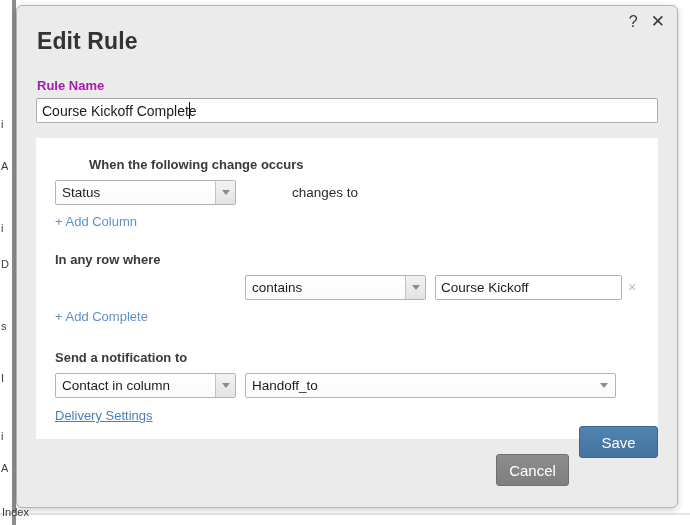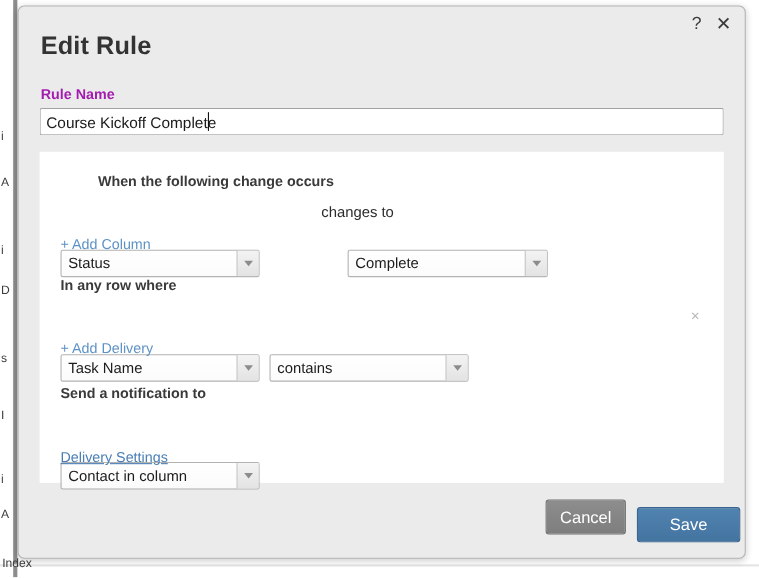--- a/index.html
+++ b/index.html
@@ -167,21 +167,20 @@
   .sel {
     position: absolute;
     height: 25px;
     box-sizing: border-box;
     background: linear-gradient(#ffffff, #fbfbfb);
     border: 1px solid #b3b3b3;
     border-radius: 2px;
     display: flex;
     align-items: center;
     cursor: pointer;
-    margin-top: 47px;
   }
   .sel .sel-text {
     flex: 1 1 auto;
     padding-left: 6px;
     font-size: 13.5px;
     color: #1c1c1c;
     white-space: nowrap;
     overflow: hidden;
     text-overflow: ellipsis;
   }
@@ -323,63 +322,58 @@
 
       <div class="sel" style="left:19px; top:42px; width:181px;">
         <span class="sel-text">Status</span>
         <span class="arrow-btn">
             <span class="caret-tri"></span>
           </span>
       </div>
 
       <div class="static-text" style="left:209px; top:47px;">changes to</div>
 
-      <div class="sel" style="left:280px; top:42px; width:182px;">
-        <span class="sel-text">Complete</span>
-        <span class="arrow-btn">
-            <span class="caret-tri"></span>
-          </span>
-      </div>
 
       <div class="link" style="left:19px; top:76px;">+ Add Column</div>
 
       <div class="section-label" style="left:19px; top:114px;">In any row where</div>
 
-      <div class="sel" style="left:19px; top:137px; width:181px;">
-        <span class="sel-text">Task Name</span>
-        <span class="arrow-btn">
-            <span class="caret-tri"></span>
-          </span>
-      </div>
 
       <div class="sel" style="left:209px; top:137px; width:181px;">
         <span class="sel-text">contains</span>
         <span class="arrow-btn">
             <span class="caret-tri"></span>
           </span>
       </div>
 
+      <input class="txtinput" type="text" style="left: 399px; top: 137px; width: 187px;" value="Course Kickoff">
 
       <div class="remove-x" style="left:592px; top:141px;">×</div>
 
-      <div class="link" style="left:19px; top:171px;">+ Add Delivery</div>
+      <div class="link" style="left:19px; top:171px;">+ Add Complete</div>
 
       <div class="section-label" style="left:19px; top:212px;">Send a notification to</div>
 
       <div class="sel" style="left:19px; top:235px; width:181px;">
         <span class="sel-text">Contact in column</span>
         <span class="arrow-btn">
             <span class="caret-tri"></span>
           </span>
       </div>
 
+      <div class="sel plain" style="left:209px; top:235px; width:371px;">
+        <span class="sel-text">Handoff_to</span>
+        <span class="arrow-btn">
+            <span class="caret-tri"></span>
+          </span>
+      </div>
 
       <div class="link underlined" style="left:19px; top:270px;">Delivery Settings</div>
     </div>
 
     <div class="footer-sep"></div>
 
     <div class="btn btn-cancel" style="left:479px; top:448px; width:73px;">Cancel</div>
 
-    <div class="btn btn-save" style="left:562px; top:455px; width:94px;">Save</div>
+    <div class="btn btn-save" style="left:562px; top:420px; width:79px;">Save</div>
 
   </div>
 </div>
 
 </body></html>

